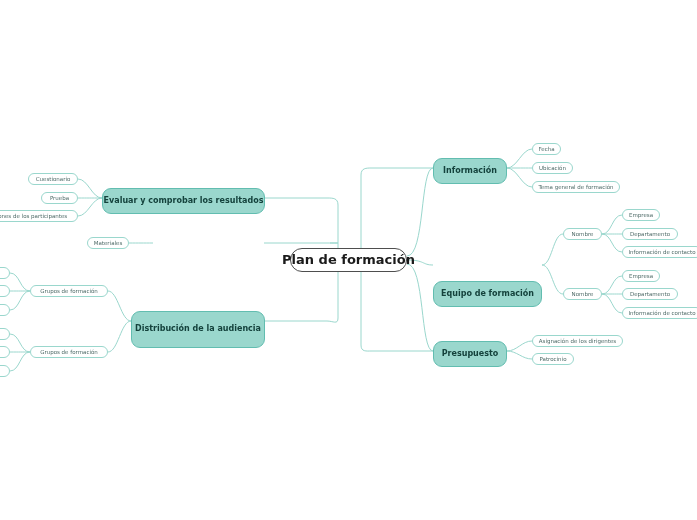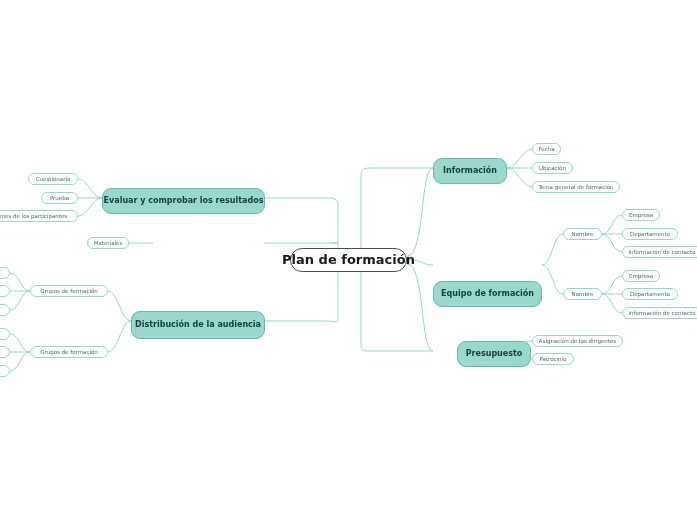--- a/index.html
+++ b/index.html
@@ -136,32 +136,32 @@
   <div class="node branch" style="left:433px; top:255px; width:109px; height:20px;margin-top:26px;">Equipo de formación</div>
   <div class="node leaf" style="left:563px; top:228px; width:39px; height:12px;">Nombre</div>
   <div class="node leaf2" style="left:622px; top:209px; width:38px; height:12px;">Empresa</div>
   <div class="node leaf2" style="left:622px; top:228px; width:56px; height:12px;">Departamento</div>
   <div class="node leaf2" style="left:622px; top:246px; width:80px; height:12px;">Información de contacto</div>
   <div class="node leaf" style="left:563px; top:288px; width:39px; height:12px;">Nombre</div>
   <div class="node leaf2" style="left:622px; top:270px; width:38px; height:12px;">Empresa</div>
   <div class="node leaf2" style="left:622px; top:288px; width:56px; height:12px;">Departamento</div>
   <div class="node leaf2" style="left:622px; top:307px; width:80px; height:12px;">Información de contacto</div>
 
-  <div class="node branch" style="left:457px; top:341px; width:74px; height:20px;">Presupuesto</div>
+  <div class="node branch" style="left:433px; top:341px; width:74px; height:20px;">Presupuesto</div>
   <div class="node leaf" style="left:532px; top:335px; width:91px; height:12px;">Asignación de los dirigentes</div>
   <div class="node leaf" style="left:532px; top:353px; width:42px; height:12px;">Patrocinio</div>
 
   <div class="node branch" style="left:102px; top:188px; width:163px; height:20px;">Evaluar y comprobar los resultados</div>
   <div class="node leaf" style="left:28px; top:173px; width:50px; height:12px;">Cuestionario</div>
   <div class="node leaf" style="left:41px; top:192px; width:37px; height:12px;">Prueba</div>
   <div class="node leaf" style="left:-27px; top:210px; width:105px; height:12px;">Opiniones de los participantes</div>
 
   <div class="node leaf" style="left:87px; top:237px; width:42px; height:12px;">Materiales</div>
 
-  <div class="node branch" style="left:131px; top:311px; width:134px; height:28px;">Distribución de la audiencia</div>
+  <div class="node branch" style="left:131px; top:311px; width:134px; height:37px;">Distribución de la audiencia</div>
   <div class="node leaf" style="left:30px; top:285px; width:78px; height:12px;">Grupos de formación</div>
   <div class="node leaf2" style="left:-14px; top:267px; width:24px; height:12px;"></div>
   <div class="node leaf2" style="left:-14px; top:285px; width:24px; height:12px;"></div>
   <div class="node leaf2" style="left:-14px; top:304px; width:24px; height:12px;"></div>
   <div class="node leaf" style="left:30px; top:346px; width:78px; height:12px;">Grupos de formación</div>
   <div class="node leaf2" style="left:-14px; top:328px; width:24px; height:12px;"></div>
   <div class="node leaf2" style="left:-14px; top:346px; width:24px; height:12px;"></div>
   <div class="node leaf2" style="left:-14px; top:365px; width:24px; height:12px;"></div>
 
 </div>

